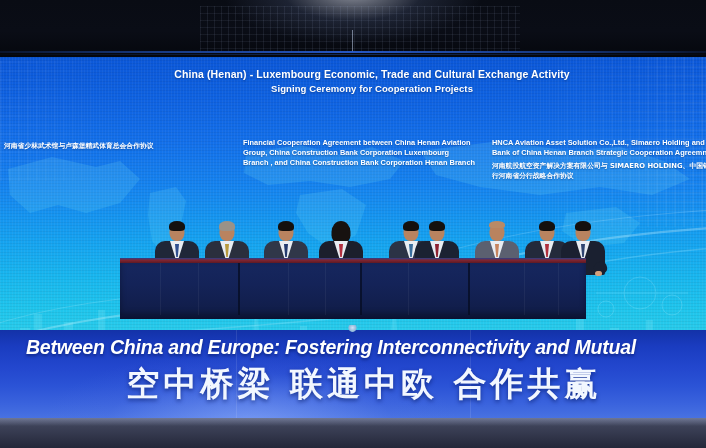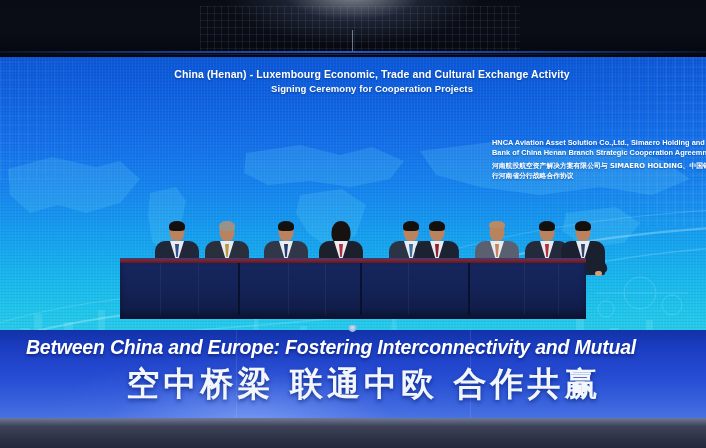--- a/index.html
+++ b/index.html
@@ -277,22 +277,24 @@
     </svg>
   </div>
 
   <div class="titles">
     <div class="t-en1">China (Henan) - Luxembourg Economic, Trade and Cultural Exchange Activity</div>
     <div class="t-en2">Signing Ceremony for Cooperation Projects</div>
   </div>
 
   <div class="cols">
     <div class="col" id="col-left">
+      <div class="cn">河南省少林武术馆与卢森堡精武体育总会合作协议</div>
     </div>
     <div class="col" id="col-mid">
+      <div class="en">Financial Cooperation Agreement between China Henan Aviation Group, China Construction Bank Corporation Luxembourg Branch , and China Construction Bank Corporation Henan Branch</div>
     </div>
     <div class="col" id="col-right">
       <div class="en">HNCA Aviation Asset Solution Co.,Ltd., Simaero Holding and Bank of China Henan Branch Strategic Cooperation Agreemnet</div>
       <div class="cn">河南航投航空资产解决方案有限公司与 SIMAERO HOLDING、中国银行河南省分行战略合作协议</div>
     </div>
   </div>
 
   <div class="people" id="people-row">
       <div class="person" style="left: 155px; width: 44px; height: 58px;">
         <div class="head" style="top:6px"></div>

